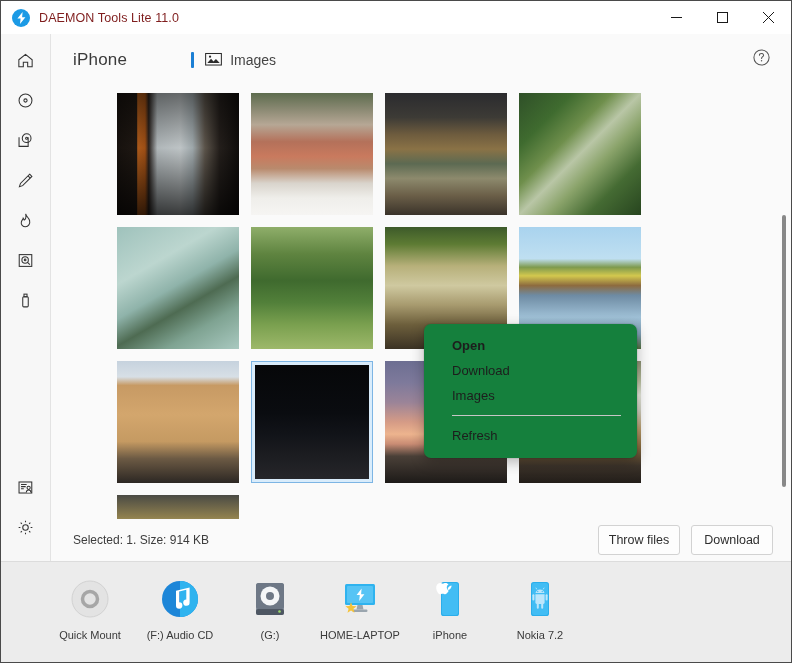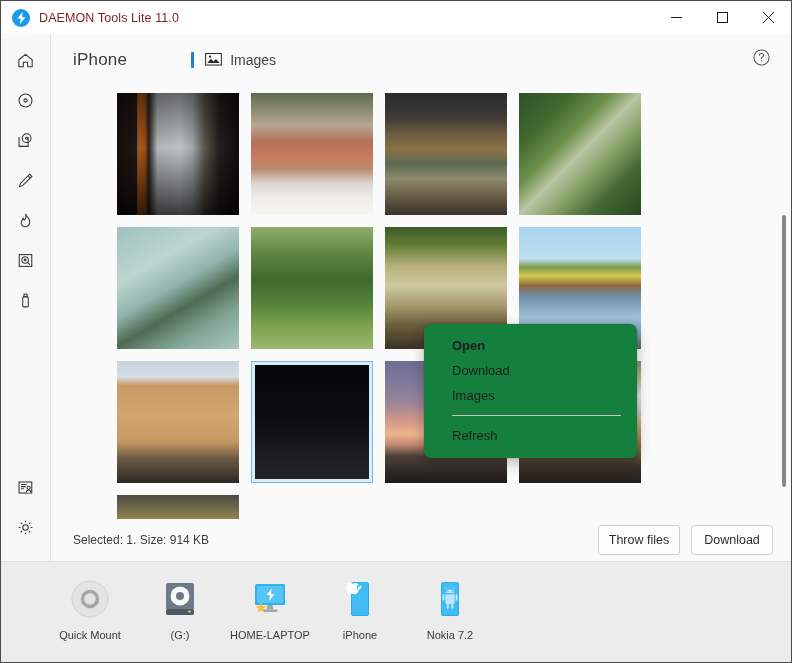--- a/index.html
+++ b/index.html
@@ -457,20 +457,30 @@
       <div class="dock-icon">
         <svg width="42" height="42" viewBox="0 0 42 42">
           <circle cx="21" cy="21" r="18" fill="#e3e3e3"></circle>
           <circle cx="21" cy="21" r="18" fill="none" stroke="#d2d2d2" stroke-width="1"></circle>
           <circle cx="21" cy="21" r="7.5" fill="none" stroke="#a6a6a6" stroke-width="3.5"></circle>
         </svg>
       </div>
       <div class="dock-label">Quick Mount</div>
     </div>
 
+    <div class="dock-item">
+      <div class="dock-icon">
+        <svg width="42" height="42" viewBox="0 0 42 42">
+          <circle cx="21" cy="21" r="18" fill="#1d86d8"></circle>
+          <path d="M21 3 A18 18 0 0 1 21 39 Z" fill="#2fb3ef"></path>
+          <path d="M17 27.5 a3.2 3.2 0 1 0 3.3 -3.2 V13.6 l7 -1.8 v9.6 a3.2 3.2 0 1 0 3.3 3.1 V9.5 l-13.6 3.3 Z" fill="#ffffff"></path>
+        </svg>
+      </div>
+      <div class="dock-label">(F:) Audio CD</div>
+    </div>
 
     <div class="dock-item">
       <div class="dock-icon">
         <svg width="42" height="42" viewBox="0 0 42 42">
           <rect x="7" y="5" width="28" height="32" rx="2.5" fill="#8c96a3"></rect>
           <rect x="7" y="5" width="28" height="26" rx="2.5" fill="#6e7886"></rect>
           <rect x="7" y="31" width="28" height="6" rx="2" fill="#4e5763"></rect>
           <circle cx="21" cy="18" r="9.5" fill="#f4f6f8"></circle>
           <circle cx="21" cy="18" r="4" fill="#6e7886"></circle>
           <circle cx="30.5" cy="33.5" r="1.3" fill="#9cd86a"></circle>

